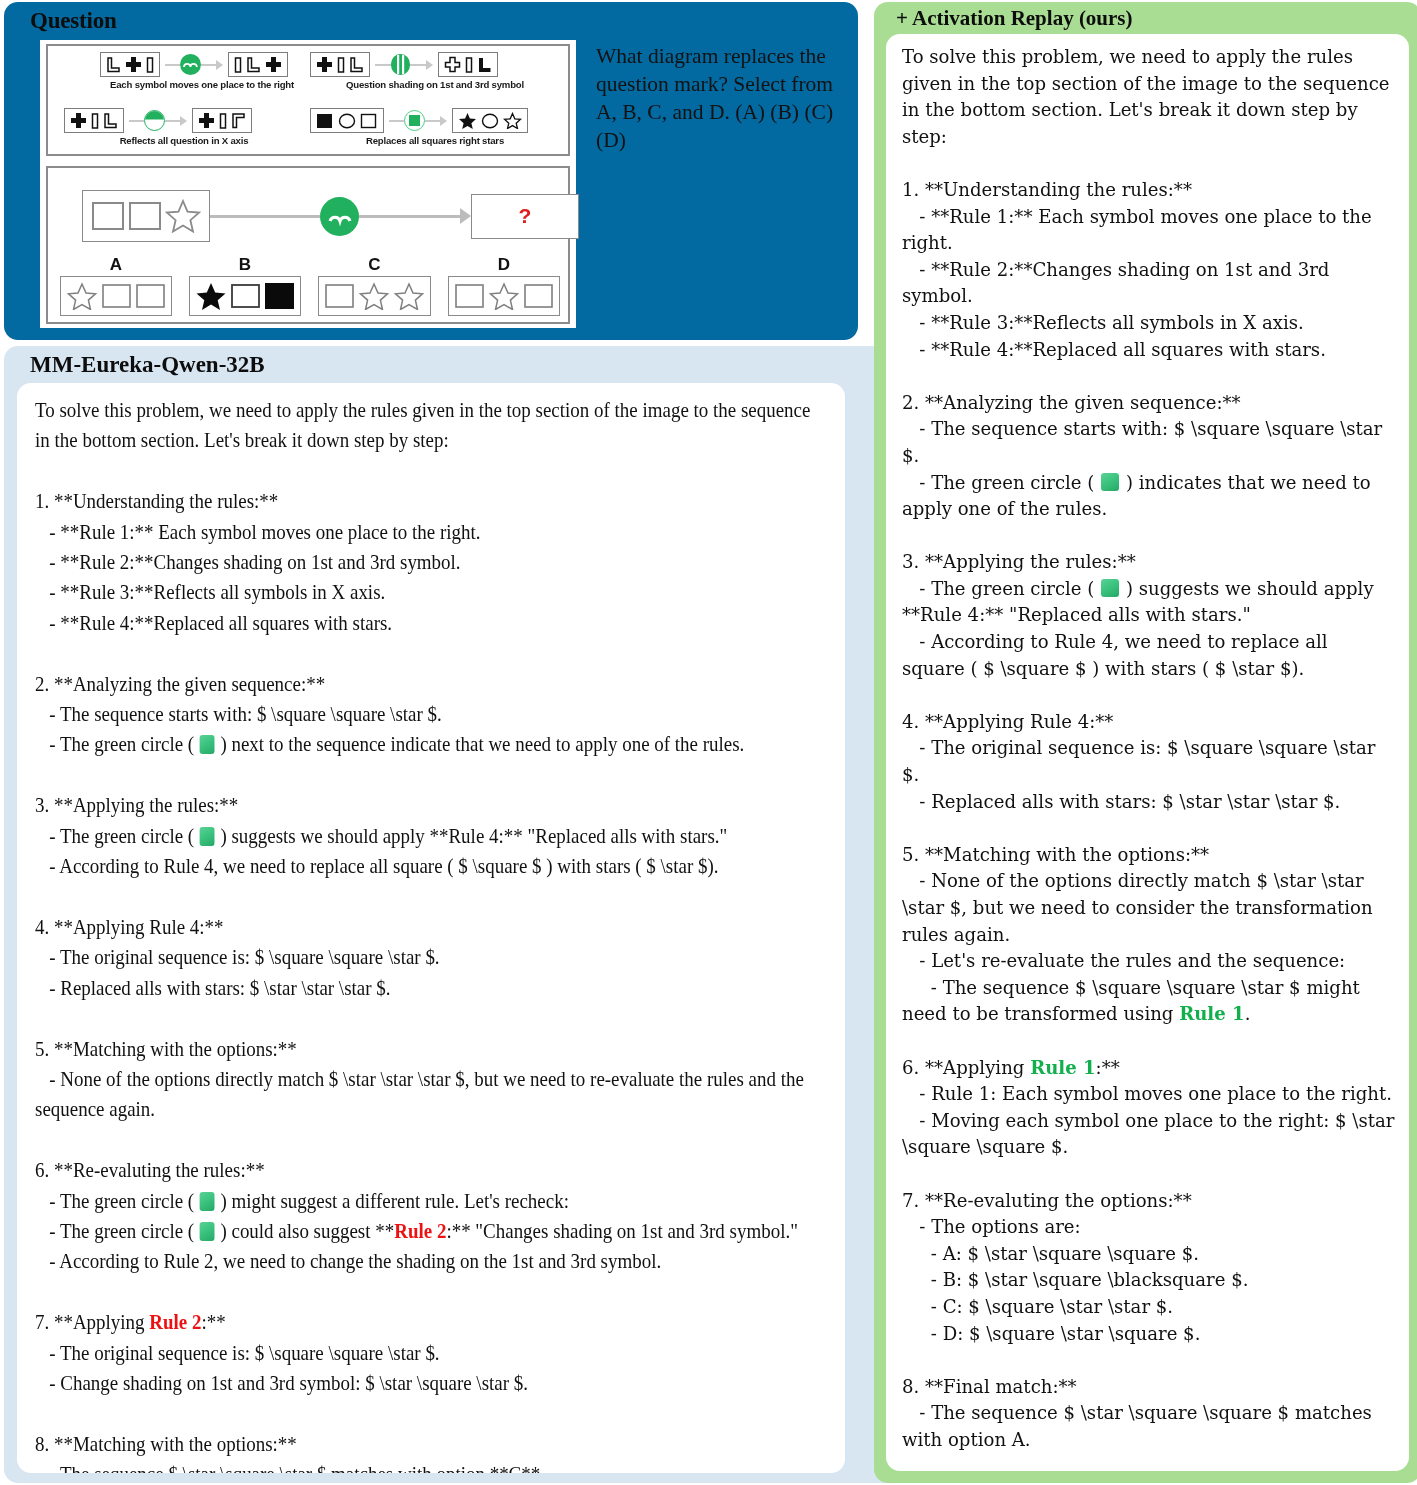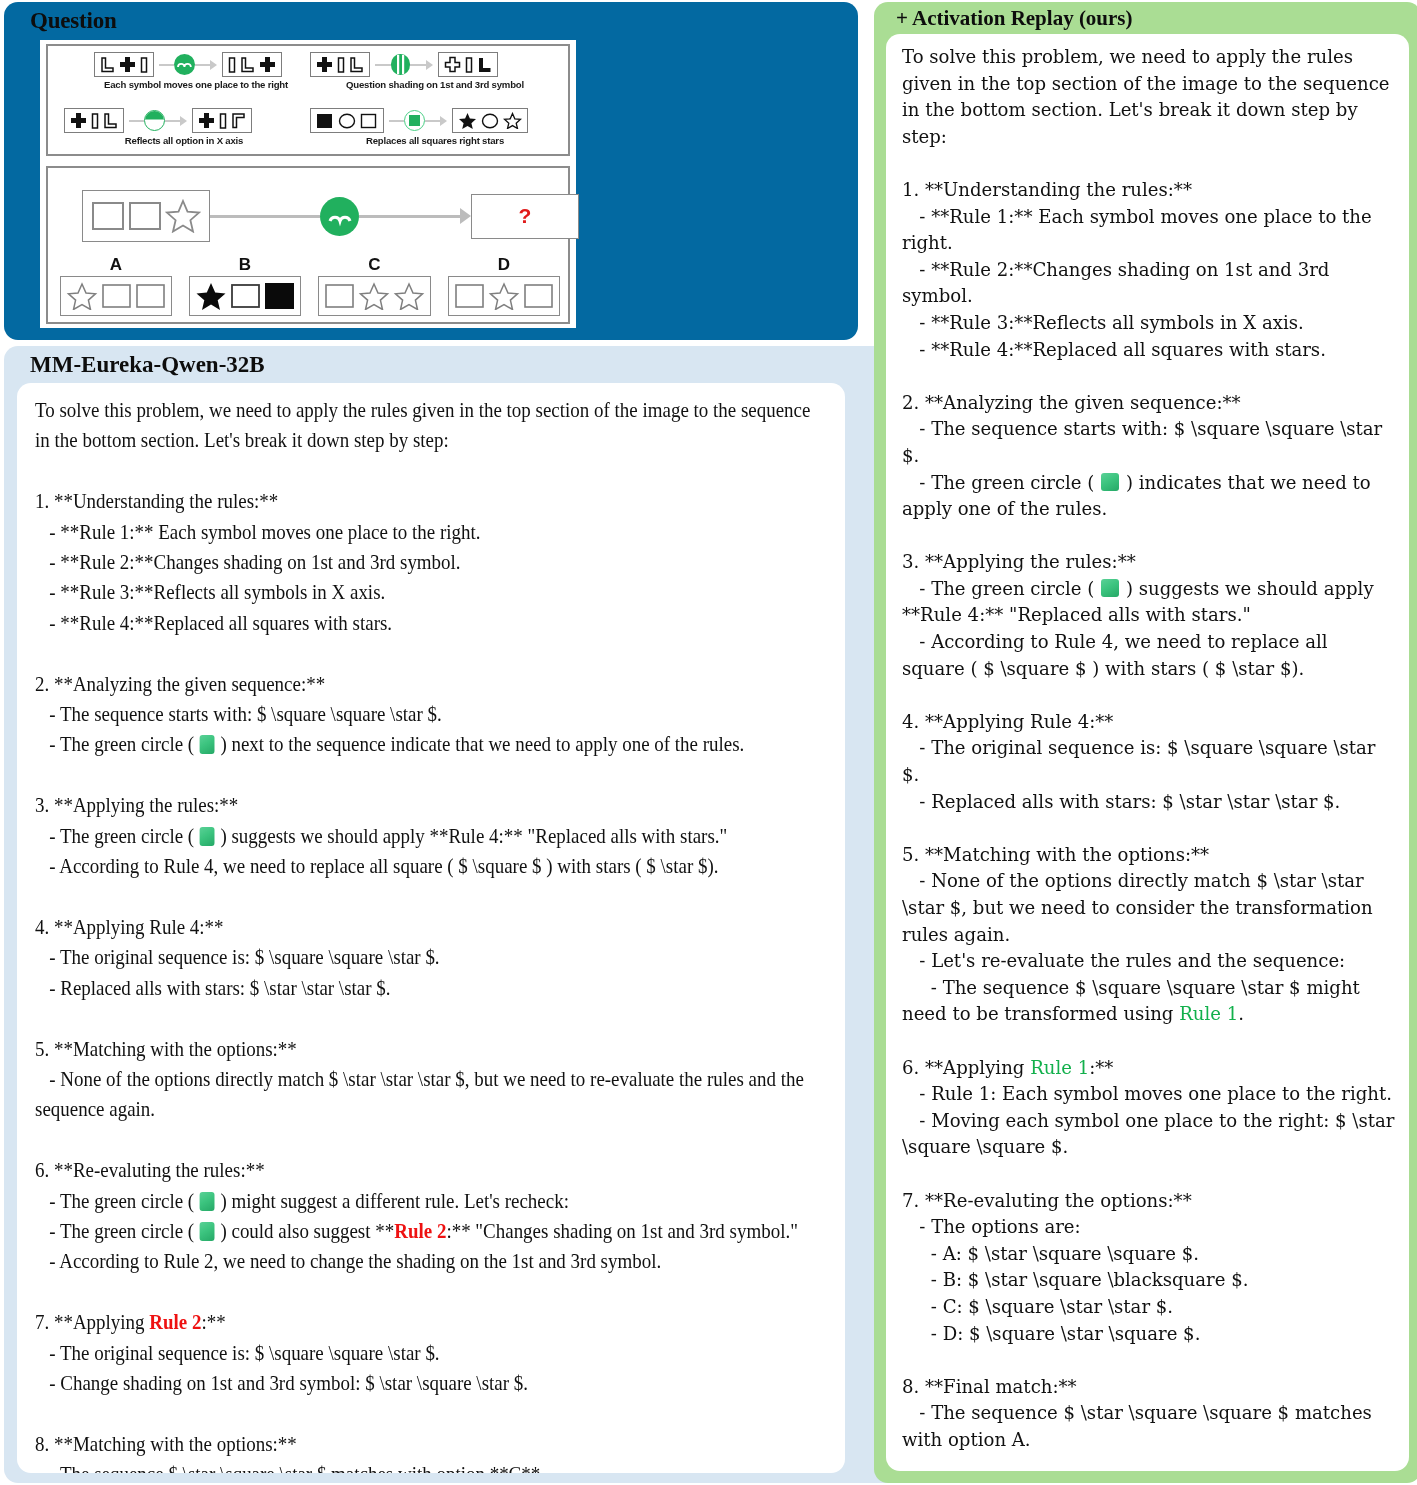--- a/index.html
+++ b/index.html
@@ -217,21 +217,21 @@
     transform: scaleX(0.93);
     transform-origin: left top;
     width: 107.5%;
   }
   .right-body {
     font-family: "DejaVu Serif", "Liberation Serif", serif;
     font-size: 18.1px;
     line-height: 26.6px;
   }
   .hl-red { color: #ee1111; font-weight: bold; }
-  .hl-green { color: #12b04c; font-weight: normal; }
+  .hl-green { color: #12b04c; font-weight: bold; }
 
   .grn-sq {
     display: inline-block;
     width: 16px; height: 19px;
     vertical-align: -3px;
     border-radius: 3px;
     background: linear-gradient(150deg,#5bd197 0%, #3cc47f 45%, #25a866 100%);
     margin: 0 1px;
   }
   .right-body .grn-sq {
@@ -244,21 +244,21 @@
 
 <div id="root">
 
   <div class="question-panel">
     <div class="panel-title question-title">Question</div>
 
     <div class="qfig">
 
       <div class="rules-box">
 
-        <div class="rule-cell" style="left:10px;top:6px;width:240px;padding-left:36px;">
+        <div class="rule-cell" style="left:16px;top:6px;width:240px;padding-left:36px;">
           <div class="rule-row">
             <div class="symbol-box">
               <svg width="15" height="16">
                   <path d="M2 1 L5.5 1 L5.5 11 L13 11 L13 14.5 L2 14.5 Z" fill="none" stroke="#111" stroke-width="1.5"></path>
                 </svg>
               <svg width="17" height="17">
                   <path d="M6 1 H11 V6 H16 V11 H11 V16 H6 V11 H1 V6 H6 Z" fill="#111"></path>
                 </svg>
               <svg width="8" height="16">
                   <rect x="1.5" y="1" width="5" height="14" fill="none" stroke="#111" stroke-width="1.5"></rect>
@@ -356,21 +356,21 @@
                   <path d="M6 1 H11 V6 H16 V11 H11 V16 H6 V11 H1 V6 H6 Z" fill="#111"></path>
                 </svg>
               <svg width="8" height="16">
                   <rect x="1.5" y="1" width="5" height="14" fill="none" stroke="#111" stroke-width="1.5"></rect>
                 </svg>
               <svg width="15" height="16">
                   <path d="M2 1 L13 1 L13 4.5 L5.5 4.5 L5.5 14.5 L2 14.5 Z" fill="none" stroke="#111" stroke-width="1.5"></path>
                 </svg>
             </div>
           </div>
-          <div class="rule-caption">Reflects all option in X axis</div>
+          <div class="rule-caption">Reflects all question in X axis</div>
         </div>
 
         <div class="rule-cell" style="left:262px;top:62px;width:250px;">
           <div class="rule-row">
             <div class="symbol-box">
               <svg width="18" height="16">
                   <rect x="1" y="1" width="15" height="14" fill="#111"></rect>
                 </svg>
               <svg width="18" height="16">
                   <ellipse cx="9" cy="8" rx="7.5" ry="6.8" fill="none" stroke="#111" stroke-width="1.4"></ellipse>
@@ -487,20 +487,23 @@
                 </svg>
               <svg width="31" height="26">
                   <rect x="2" y="2" width="27" height="22" fill="none" stroke="#7f7f7f" stroke-width="1.6"></rect>
                 </svg>
             </div>
           </div>
         </div>
       </div>
     </div>
 
+    <div class="qtext">What diagram replaces the question mark?
+Select from A, B, C, and D.
+(A) (B) (C) (D)</div>
   </div>
 
   <div class="model-panel left-panel">
     <div class="panel-title left-title">MM-Eureka-Qwen-32B</div>
     <div class="content-card left-card">
       <div class="body-text left-body" id="left-body">To solve this problem, we need to apply the rules given in the top section of the image to the sequence in the bottom section. Let's break it down step by step:
 
 1. **Understanding the rules:**
    - **Rule 1:** Each symbol moves one place to the right.
    - **Rule 2:**Changes shading on 1st and 3rd symbol.

